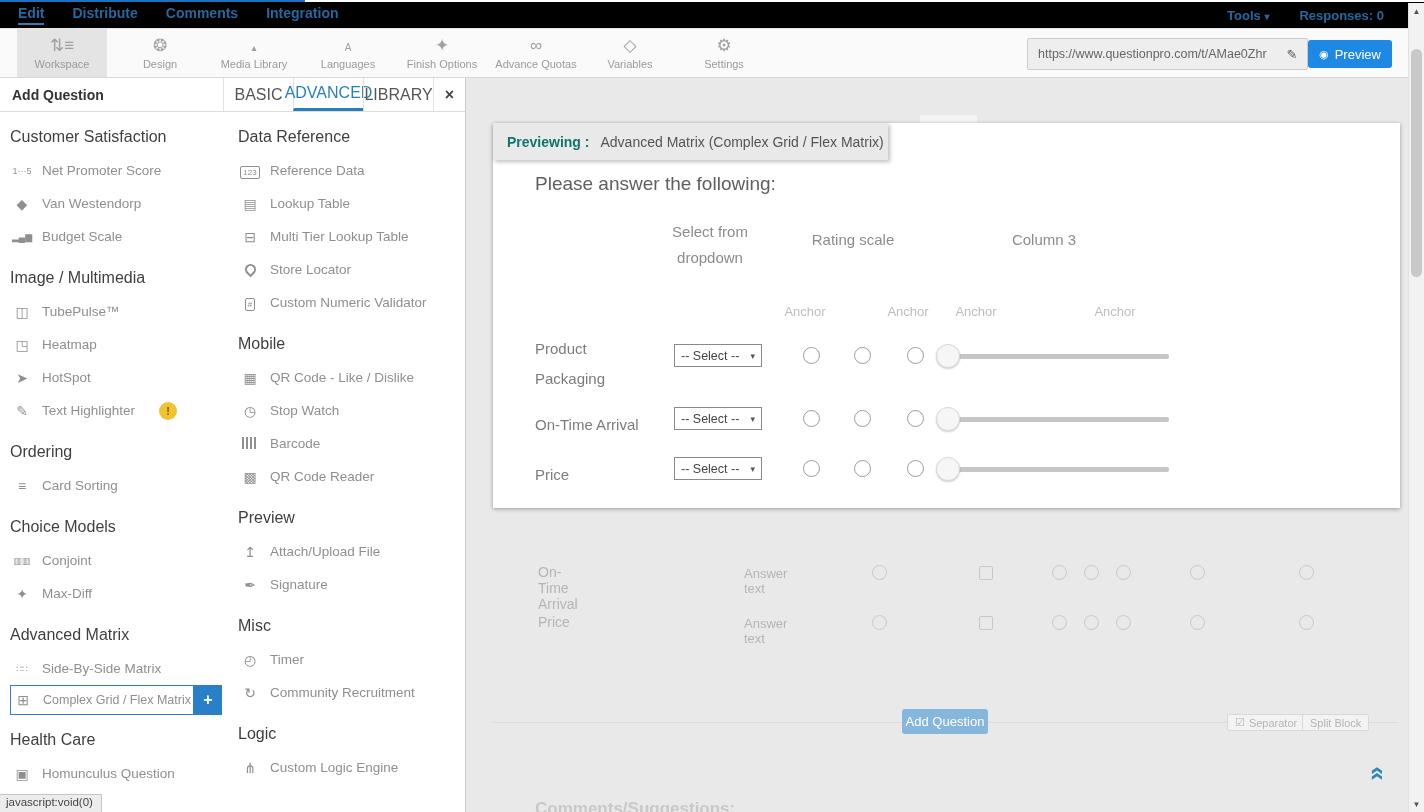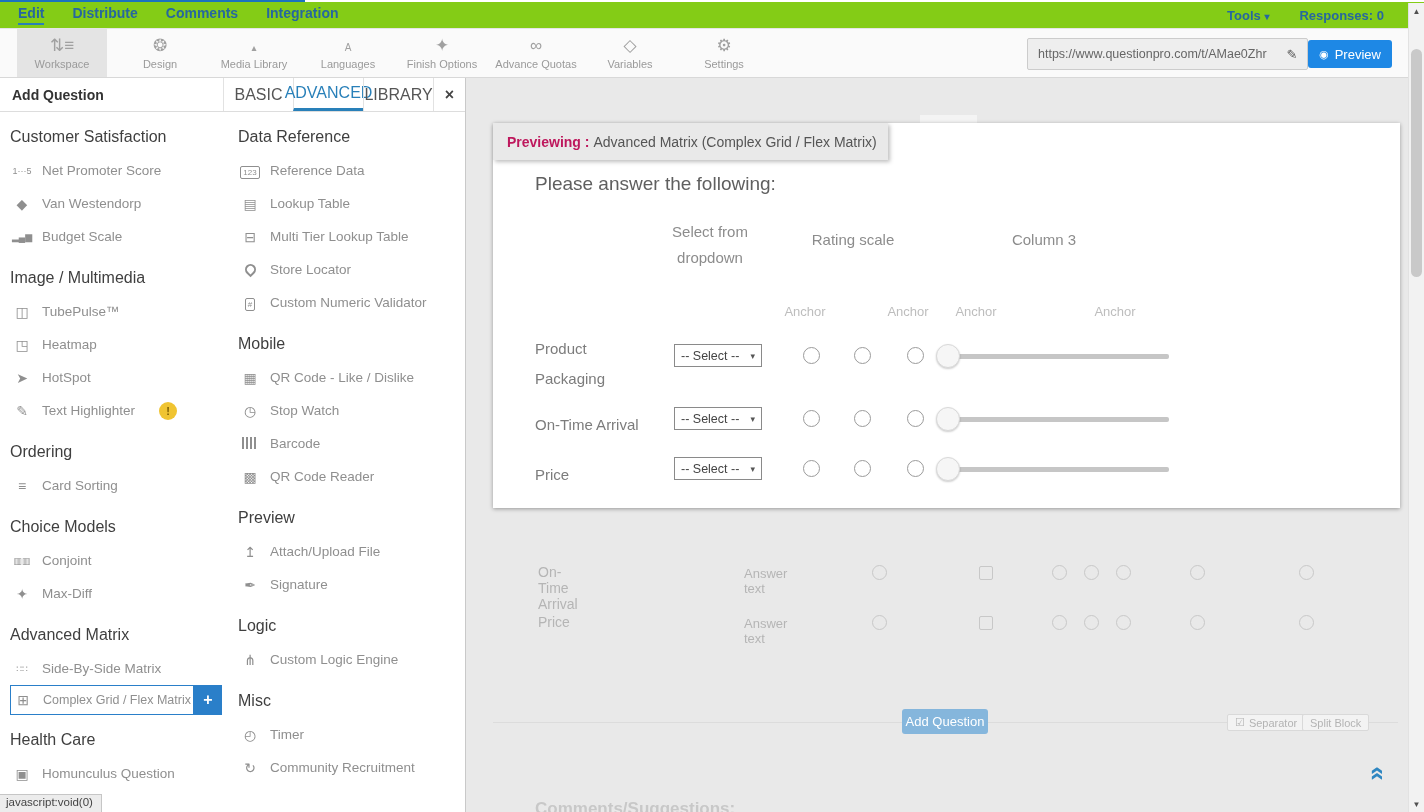--- a/index.html
+++ b/index.html
@@ -1,20 +1,20 @@
 <!DOCTYPE html>
 <html><head>
 <meta charset="utf-8">
 <style>
   * { margin:0; padding:0; box-sizing:border-box; }
   html,body { width:1424px; height:812px; overflow:hidden; font-family:"Liberation Sans", sans-serif; background:#fff; }
 
   
   .topline { position:absolute; left:0; top:0; width:305px; height:2px; background:#1a73c0; }
-  .topnav { position:absolute; left:0; top:2px; width:1424px; height:26px; background:#84cc16; display:flex; align-items:center; }
+  .topnav { position:absolute; left:0; top:2px; width:1424px; height:26px; background:#000000; display:flex; align-items:center; }
   .topnav .navitems { display:flex; gap:28px; padding-left:18px; }
   .navitem { font-size:14px; font-weight:bold; color:#26679f; cursor:pointer; padding-bottom:2px; }
   .navitem.active { border-bottom:2px solid #2980b9; }
   .topnav .right { margin-left:auto; display:flex; gap:30px; padding-right:40px; font-size:13px; color:#26679f; font-weight:bold; }
   .caret { font-size:10px; }
 
   
   .toolbar { position:absolute; left:0; top:28px; width:1424px; height:50px; background:#fafafa; border-top:1px solid #e5e5e5; border-bottom:1px solid #d8d8d8; display:flex; align-items:stretch; }
   .tool { width:94px; display:flex; flex-direction:column; align-items:center; justify-content:center; color:#9a9a9a; cursor:pointer; }
   .tool .ticon { font-size:17px; line-height:20px; height:22px; color:#a0a0a0; }
@@ -48,21 +48,21 @@
   .pitem.selected { border:1px solid #2a7fc9; height:30px; width:184px; background:#fff; }
   .selwrap { display:flex; align-items:center; }
   .plusbtn { width:28px; height:30px; background:#2a7fc9; color:#fff; font-size:16px; font-weight:bold; display:flex; align-items:center; justify-content:center; cursor:pointer; }
   .badge { width:18px; height:18px; border-radius:50%; background:#f0c431; color:#7a5d00; font-size:11px; font-weight:bold; display:flex; align-items:center; justify-content:center; margin-left:24px; }
 
   
   .main { position:absolute; left:466px; top:78px; right:16px; bottom:0; background:#e9e9e9; overflow:hidden; }
   .peek-tab { position:absolute; left:454px; top:37px; width:57px; height:9px; background:#f4f4f4; }
   .card { position:absolute; left:27px; top:45px; width:907px; height:385px; background:#fff; box-shadow:0 1px 4px rgba(0,0,0,.35); }
   .banner { position:absolute; left:0; top:0; width:395px; height:37px; background:#e9e9e9; box-shadow:2px 2px 4px rgba(0,0,0,.25); font-size:14px; color:#555; display:flex; align-items:center; padding-left:14px; }
-  .banner b { color:#be185d; margin-right:4px;text-align:center; }
+  .banner b { color:#0f766e; margin-right:11px;text-align:center; }
   .qtitle { position:absolute; left:42px; top:50px; font-size:19px; color:#5f5f5f; }
   .colhead { position:absolute; font-size:15px; color:#8c8c8c; text-align:center; }
   .ch1 { left:157px; top:96px; width:120px; line-height:26px; }
   .ch2 { left:300px; top:108px; width:120px; }
   .ch3 { left:491px; top:108px; width:120px; }
   .anchor { position:absolute; top:181px; width:70px; text-align:center; font-size:13px; color:#bdbdbd; }
   .prow { position:absolute; left:0; width:750px; height:60px; }
   .rlabel { position:absolute; left:42px; font-size:15px; color:#7c7c7c; width:100px; line-height:30px; }
   .sel { position:absolute; left:181px; width:88px; height:23px; border:1px solid #8a8a8a; background:#fff; display:flex; align-items:center; font-size:12.5px; color:#444; padding:0 6px; cursor:pointer; }
   .sel .sc { margin-left:auto; font-size:9px; color:#555; }
@@ -290,35 +290,35 @@
         <div class="pitem">
           <span class="picon">↥</span>
             <span>Attach/Upload File</span>
         </div>
         <div class="pitem">
           <span class="picon">✒</span>
             <span>Signature</span>
         </div>
       </div>
       <div class="sec">
+        <div class="sec-head">Misc</div>
+        <div class="pitem">
+          <span class="picon">◴</span>
+            <span>Timer</span>
+        </div>
+        <div class="pitem">
+          <span class="picon">↻</span>
+            <span>Community Recruitment</span>
+        </div>
+      </div>
+      <div class="sec">
         <div class="sec-head">Logic</div>
         <div class="pitem">
           <span class="picon">⋔</span>
             <span>Custom Logic Engine</span>
-        </div>
-      </div>
-      <div class="sec">
-        <div class="sec-head">Misc</div>
-        <div class="pitem">
-          <span class="picon">◴</span>
-            <span>Timer</span>
-        </div>
-        <div class="pitem">
-          <span class="picon">↻</span>
-            <span>Community Recruitment</span>
         </div>
       </div>
     </div>
   </div>
 </div>
 
 <div class="main">
   <div class="peek-tab"></div>
 
   <div class="card">

